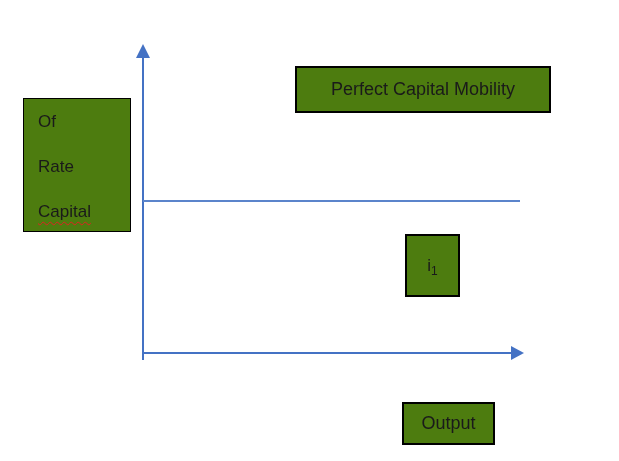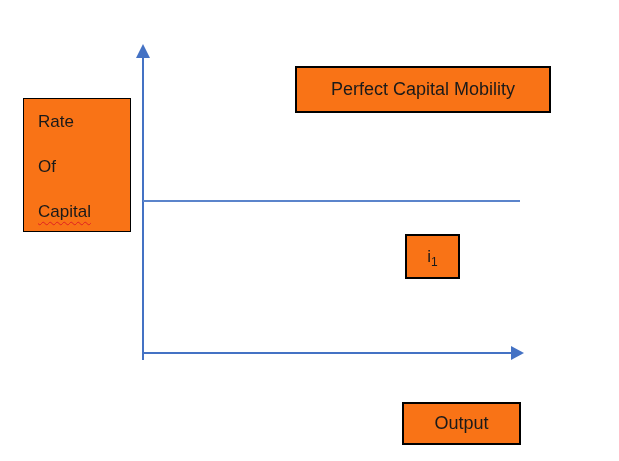--- a/index.html
+++ b/index.html
@@ -49,21 +49,21 @@
   .i1-line {
     position: absolute;
     left: 143px; top: 200px;
     width: 377px; height: 1.5px;
     background: var(--line-blue, #5b84cb);
   }
   
   .tbox {
     position: absolute;
     box-sizing: border-box;
-    background: #f97316;
+    background: #4d7c0f;
     border: 2px solid var(--box-border, #000000);
     display: flex;
     align-items: center;
     justify-content: center;
   }
   .rate-box {
     left: 23px; top: 98px;
     width: 108px; height: 134px;
     border-width: 1.5px;
     display: block;
@@ -81,48 +81,48 @@
     text-decoration-thickness: 1px;
     text-underline-offset: 4px;
   }
   .pcm-box {
     left: 295px; top: 66px;
     width: 256px; height: 47px;
     font-size: 18px;
   }
   .i1-box {
     left: 405px; top: 234px;
-    width: 55px; height: 45px;
+    width: 55px; height: 63px;
     font-size: 17px;
   }
   .i1-box sub {
     font-size: 12px;
     line-height: 0;
   }
   .output-box {
     left: 402px; top: 402px;
-    width: 119px; height: 43px;
+    width: 93px; height: 43px;
     font-size: 18px;
   }
 </style>
 </head>
 <body>
 
 <div class="canvas">
 
   <div class="y-axis-line"></div>
   <div class="y-axis-arrow"></div>
   <div class="x-axis-line"></div>
   <div class="x-axis-arrow"></div>
 
   <div class="i1-line"></div>
 
   <div class="tbox rate-box">
+    <div class="rate-line">Of</div>
     <div class="rate-line">Rate</div>
-    <div class="rate-line">Of</div>
     <div class="rate-line"><span class="misspelled">Capital</span></div>
   </div>
 
   <div class="tbox pcm-box">
     <span>Perfect Capital Mobility</span>
   </div>
 
   <div class="tbox i1-box">
     <span><span>i</span><sub>1</sub></span>
   </div>

